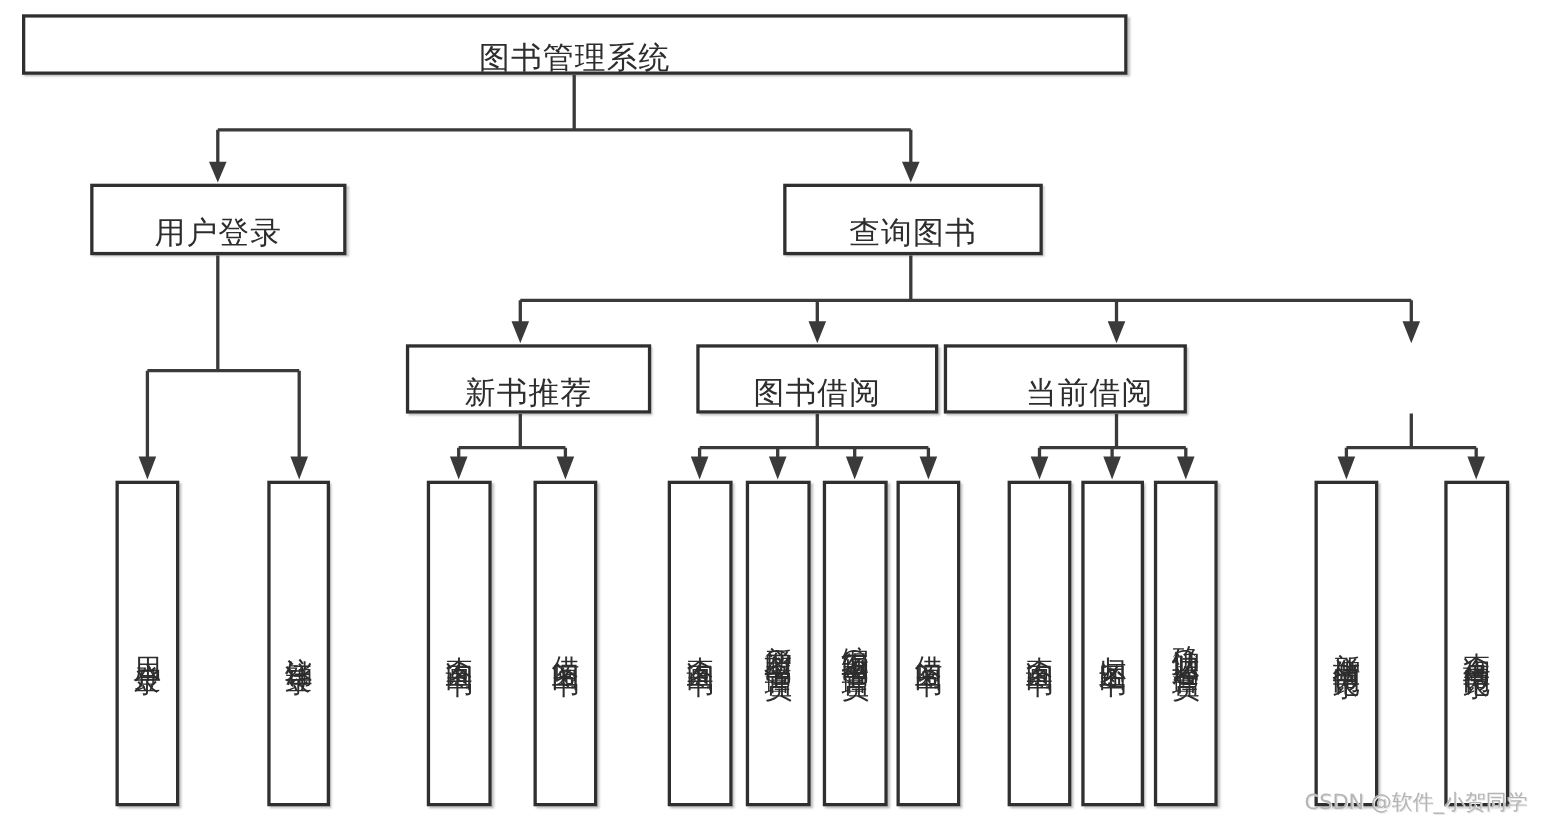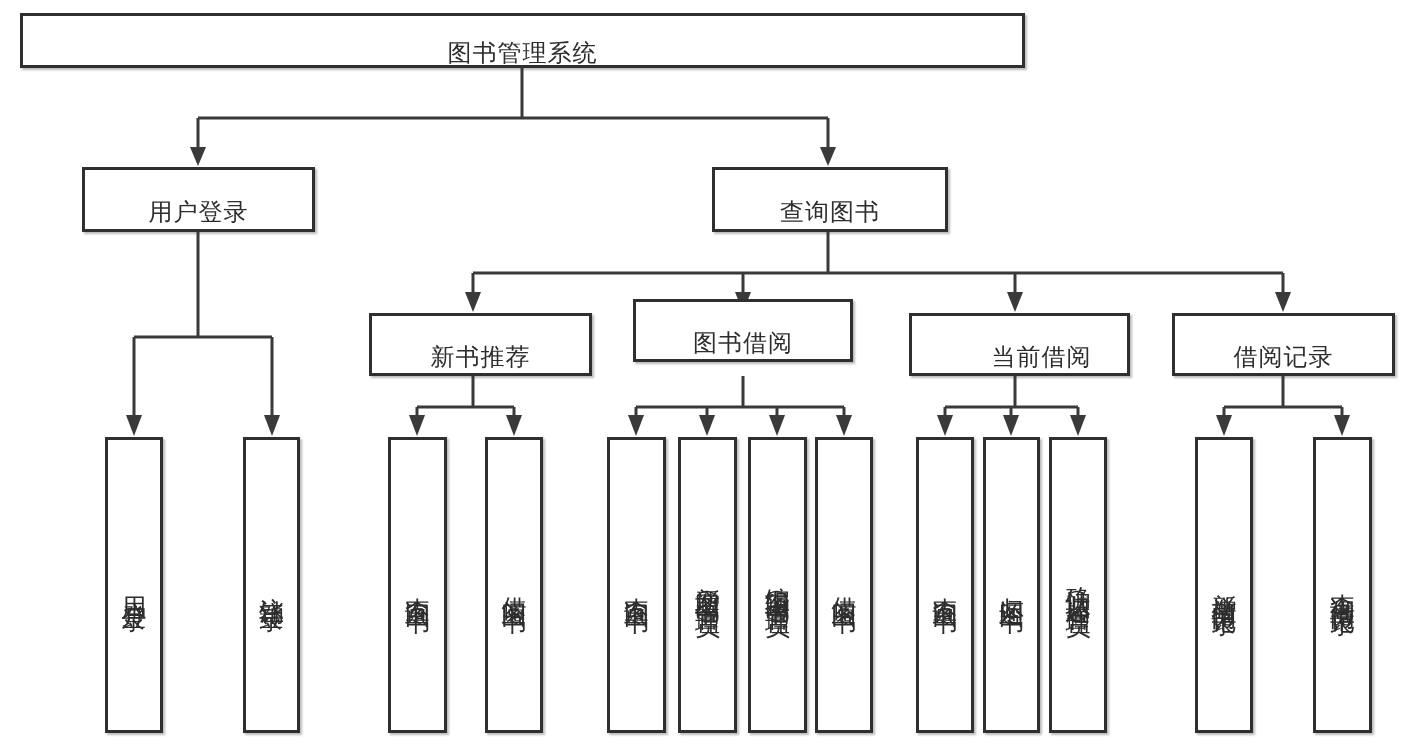--- a/index.html
+++ b/index.html
@@ -26,21 +26,21 @@
     box-sizing: border-box;
     background: #ffffff;
     border: 3px solid #2f2f2f;
     box-shadow: 2px 2px 2px rgba(60,60,60,0.35);
     display: flex;
     align-items: center;
     justify-content: center;
     color: #2d2d2d;
   }
   .hlabel {
-    font-size: 24px;
+    font-size: 28px;
     letter-spacing: 1px;
     white-space: nowrap;
     margin-top: 24px;
   }
   .vbox {
     top: 437px;
     height: 296px;
   }
   .vlabel {
     writing-mode: vertical-rl;
@@ -124,28 +124,25 @@
   <div class="box" style="left:82px; top:167px; width:233px; height:65px;">
     <span class="hlabel">用户登录</span>
   </div>
   <div class="box" style="left:712px; top:167px; width:236px; height:65px;">
     <span class="hlabel">查询图书</span>
   </div>
 
   <div class="box" style="left:369px; top:313px; width:223px; height:63px;">
     <span class="hlabel">新书推荐</span>
   </div>
-  <div class="box" style="left:633px; top:299px; width:220px; height:63px;">
+  <div class="box" style="left:633px; top:313px; width:220px; height:63px;">
     <span class="hlabel">图书借阅</span>
   </div>
-  <div class="box" style="left:909px; top:313px; width:221px; height:63px;padding-left:44px;">
+  <div class="box" style="left:858px; top:313px; width:221px; height:63px;padding-left:44px;">
     <span class="hlabel">当前借阅</span>
-  </div>
-  <div class="box" style="left:1172px; top:313px; width:223px; height:63px;">
-    <span class="hlabel">借阅记录</span>
   </div>
 
   <div class="box vbox" style="left:105px; width:58px;">
     <span class="vlabel">用户登录</span>
   </div>
   <div class="box vbox" style="left:243px; width:57px;">
     <span class="vlabel">注销登录</span>
   </div>
 
   <div class="box vbox" style="left:388px; width:59px;">
@@ -178,14 +175,15 @@
     <span class="vlabel">确认归还（管理员）</span>
   </div>
 
   <div class="box vbox" style="left:1195px; width:58px;">
     <span class="vlabel">新增借阅记录</span>
   </div>
   <div class="box vbox" style="left:1313px; width:59px;">
     <span class="vlabel">查询借阅记录</span>
   </div>
 
+  <div id="watermark">CSDN @软件_小贺同学</div>
 
 </div>
 
 </body></html>

